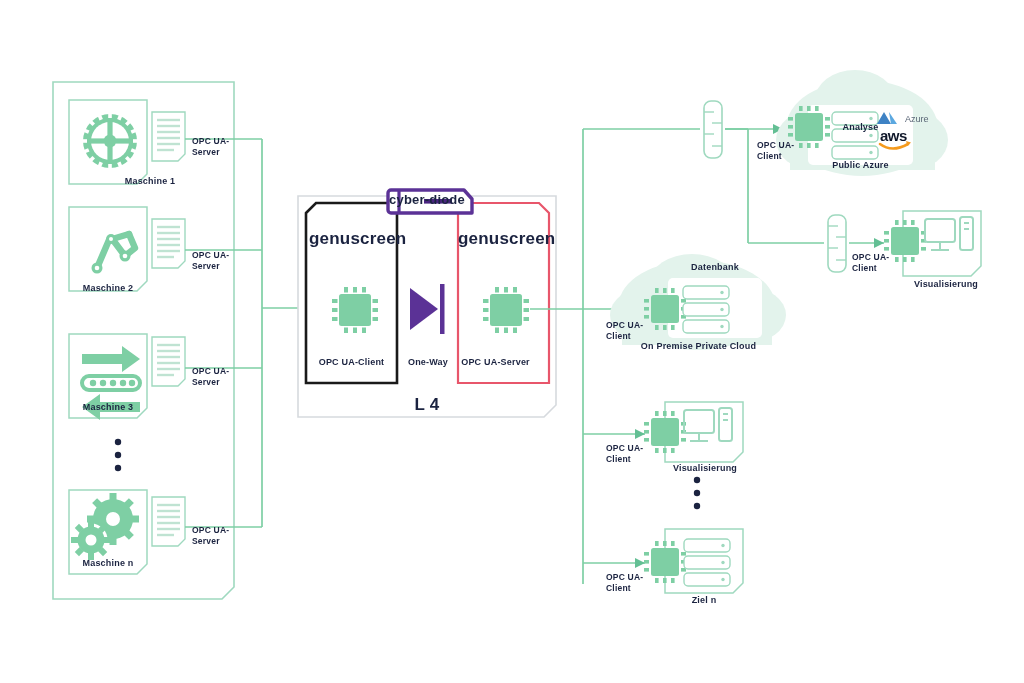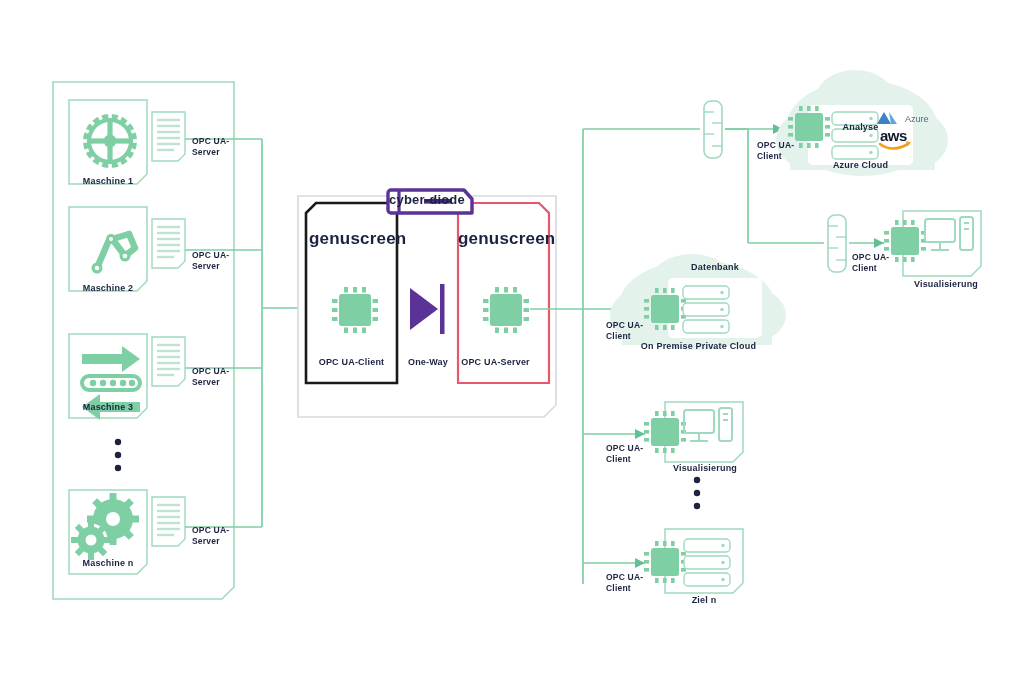--- a/index.html
+++ b/index.html
@@ -437,21 +437,21 @@
   <g transform="translate(684,539)">
     <rect x="0" y="0" width="46" height="13" rx="4" fill="#fff" stroke="#9fd9bf" stroke-width="1.4"></rect>
     <circle cx="39" cy="6.5" r="1.7" fill="#9fd9bf"></circle>
     <rect x="0" y="17" width="46" height="13" rx="4" fill="#fff" stroke="#9fd9bf" stroke-width="1.4"></rect>
     <circle cx="39" cy="23.5" r="1.7" fill="#9fd9bf"></circle>
     <rect x="0" y="34" width="46" height="13" rx="4" fill="#fff" stroke="#9fd9bf" stroke-width="1.4"></rect>
     <circle cx="39" cy="40.5" r="1.7" fill="#9fd9bf"></circle>
   </g>
 </svg>
 
-<div class="lbl c t9" style="left:69px;top:176px;width:78px;">Maschine 1</div>
+<div class="lbl c t9" style="left:69px;top:176px;width:78px;padding-left:42px;">Maschine 1</div>
 <div class="lbl c t9" style="left:69px;top:283px;width:78px;">Maschine 2</div>
 <div class="lbl c t9" style="left:69px;top:402px;width:78px;">Maschine 3</div>
 <div class="lbl c t9" style="left:69px;top:558px;width:78px;">Maschine n</div>
 
 <div class="lbl t8" style="left:192px;top:136px;width:48px;">
   <span>OPC UA-</span><br>
   <span>Server</span>
 </div>
 <div class="lbl t8" style="left:192px;top:250px;width:48px;">
   <span>OPC UA-</span><br>
@@ -465,23 +465,24 @@
   <span>OPC UA-</span><br>
   <span>Server</span>
 </div>
 
 <div class="lbl c t13" style="left:352px;top:168px;width:150px;margin-top:24px;">cyber-diode</div>
 <div class="lbl c t11" style="left:309px;top:228px;width:88px;">genuscreen</div>
 <div class="lbl c t11" style="left:458px;top:228px;width:91px;">genuscreen</div>
 <div class="lbl c t9" style="left:306px;top:357px;width:91px;">OPC UA-Client</div>
 <div class="lbl c t9" style="left:399px;top:357px;width:58px;">One-Way</div>
 <div class="lbl c t9" style="left:458px;top:357px;width:75px;">OPC UA-Server</div>
+<div class="lbl c t11" style="left:298px;top:394px;width:258px;">L 4</div>
 
 <div class="lbl c t9" style="left:808px;top:87px;width:105px;margin-top:35px;">Analyse</div>
-<div class="lbl c t9" style="left:808px;top:160px;width:105px;">Azure Cloud</div>
+<div class="lbl c t9" style="left:808px;top:160px;width:105px;">Public Azure</div>
 <div class="lbl t8" style="left:757px;top:140px;width:50px;">
   <span>OPC UA-</span><br>
   <span>Client</span>
 </div>
 <div class="azure" style="left:894px;top:114px;padding-left:11px;">Azure</div>
 <div class="aws" style="left:880px;top:127px;">aws</div>
 
 <div class="lbl c t9" style="left:902px;top:279px;width:88px;">Visualisierung</div>
 <div class="lbl t8" style="left:852px;top:252px;width:48px;">
   <span>OPC UA-</span><br>

